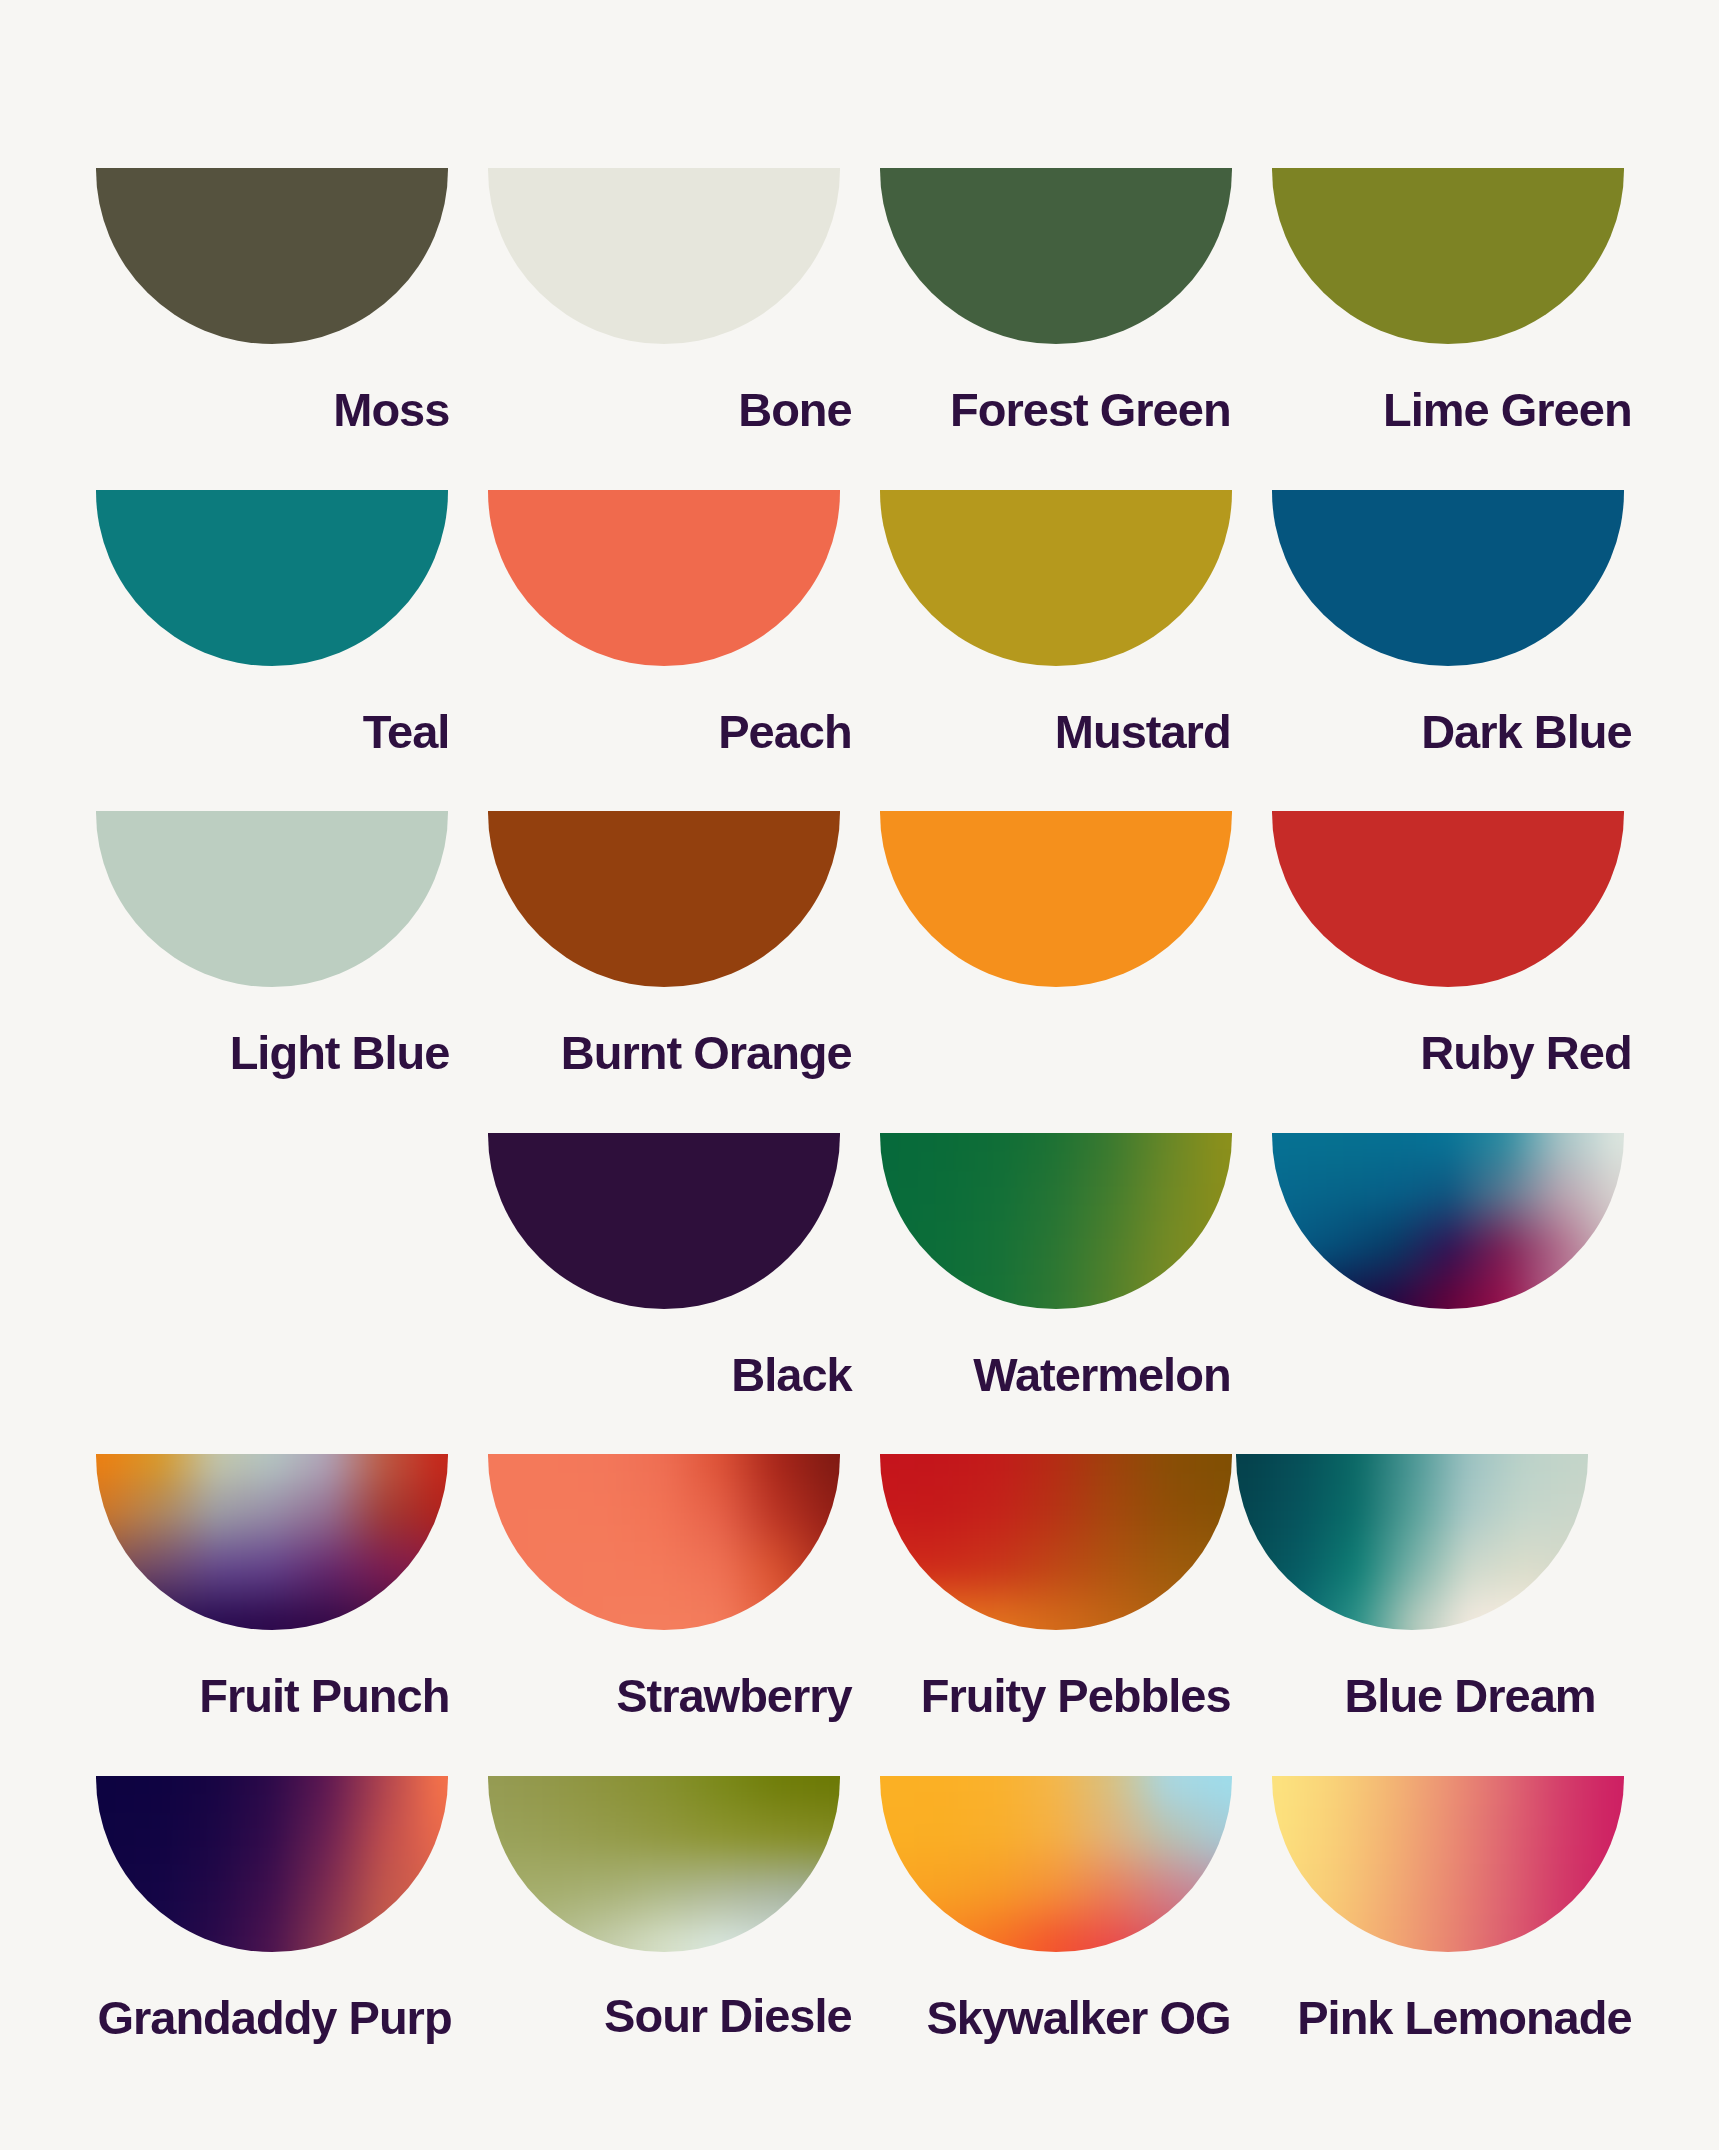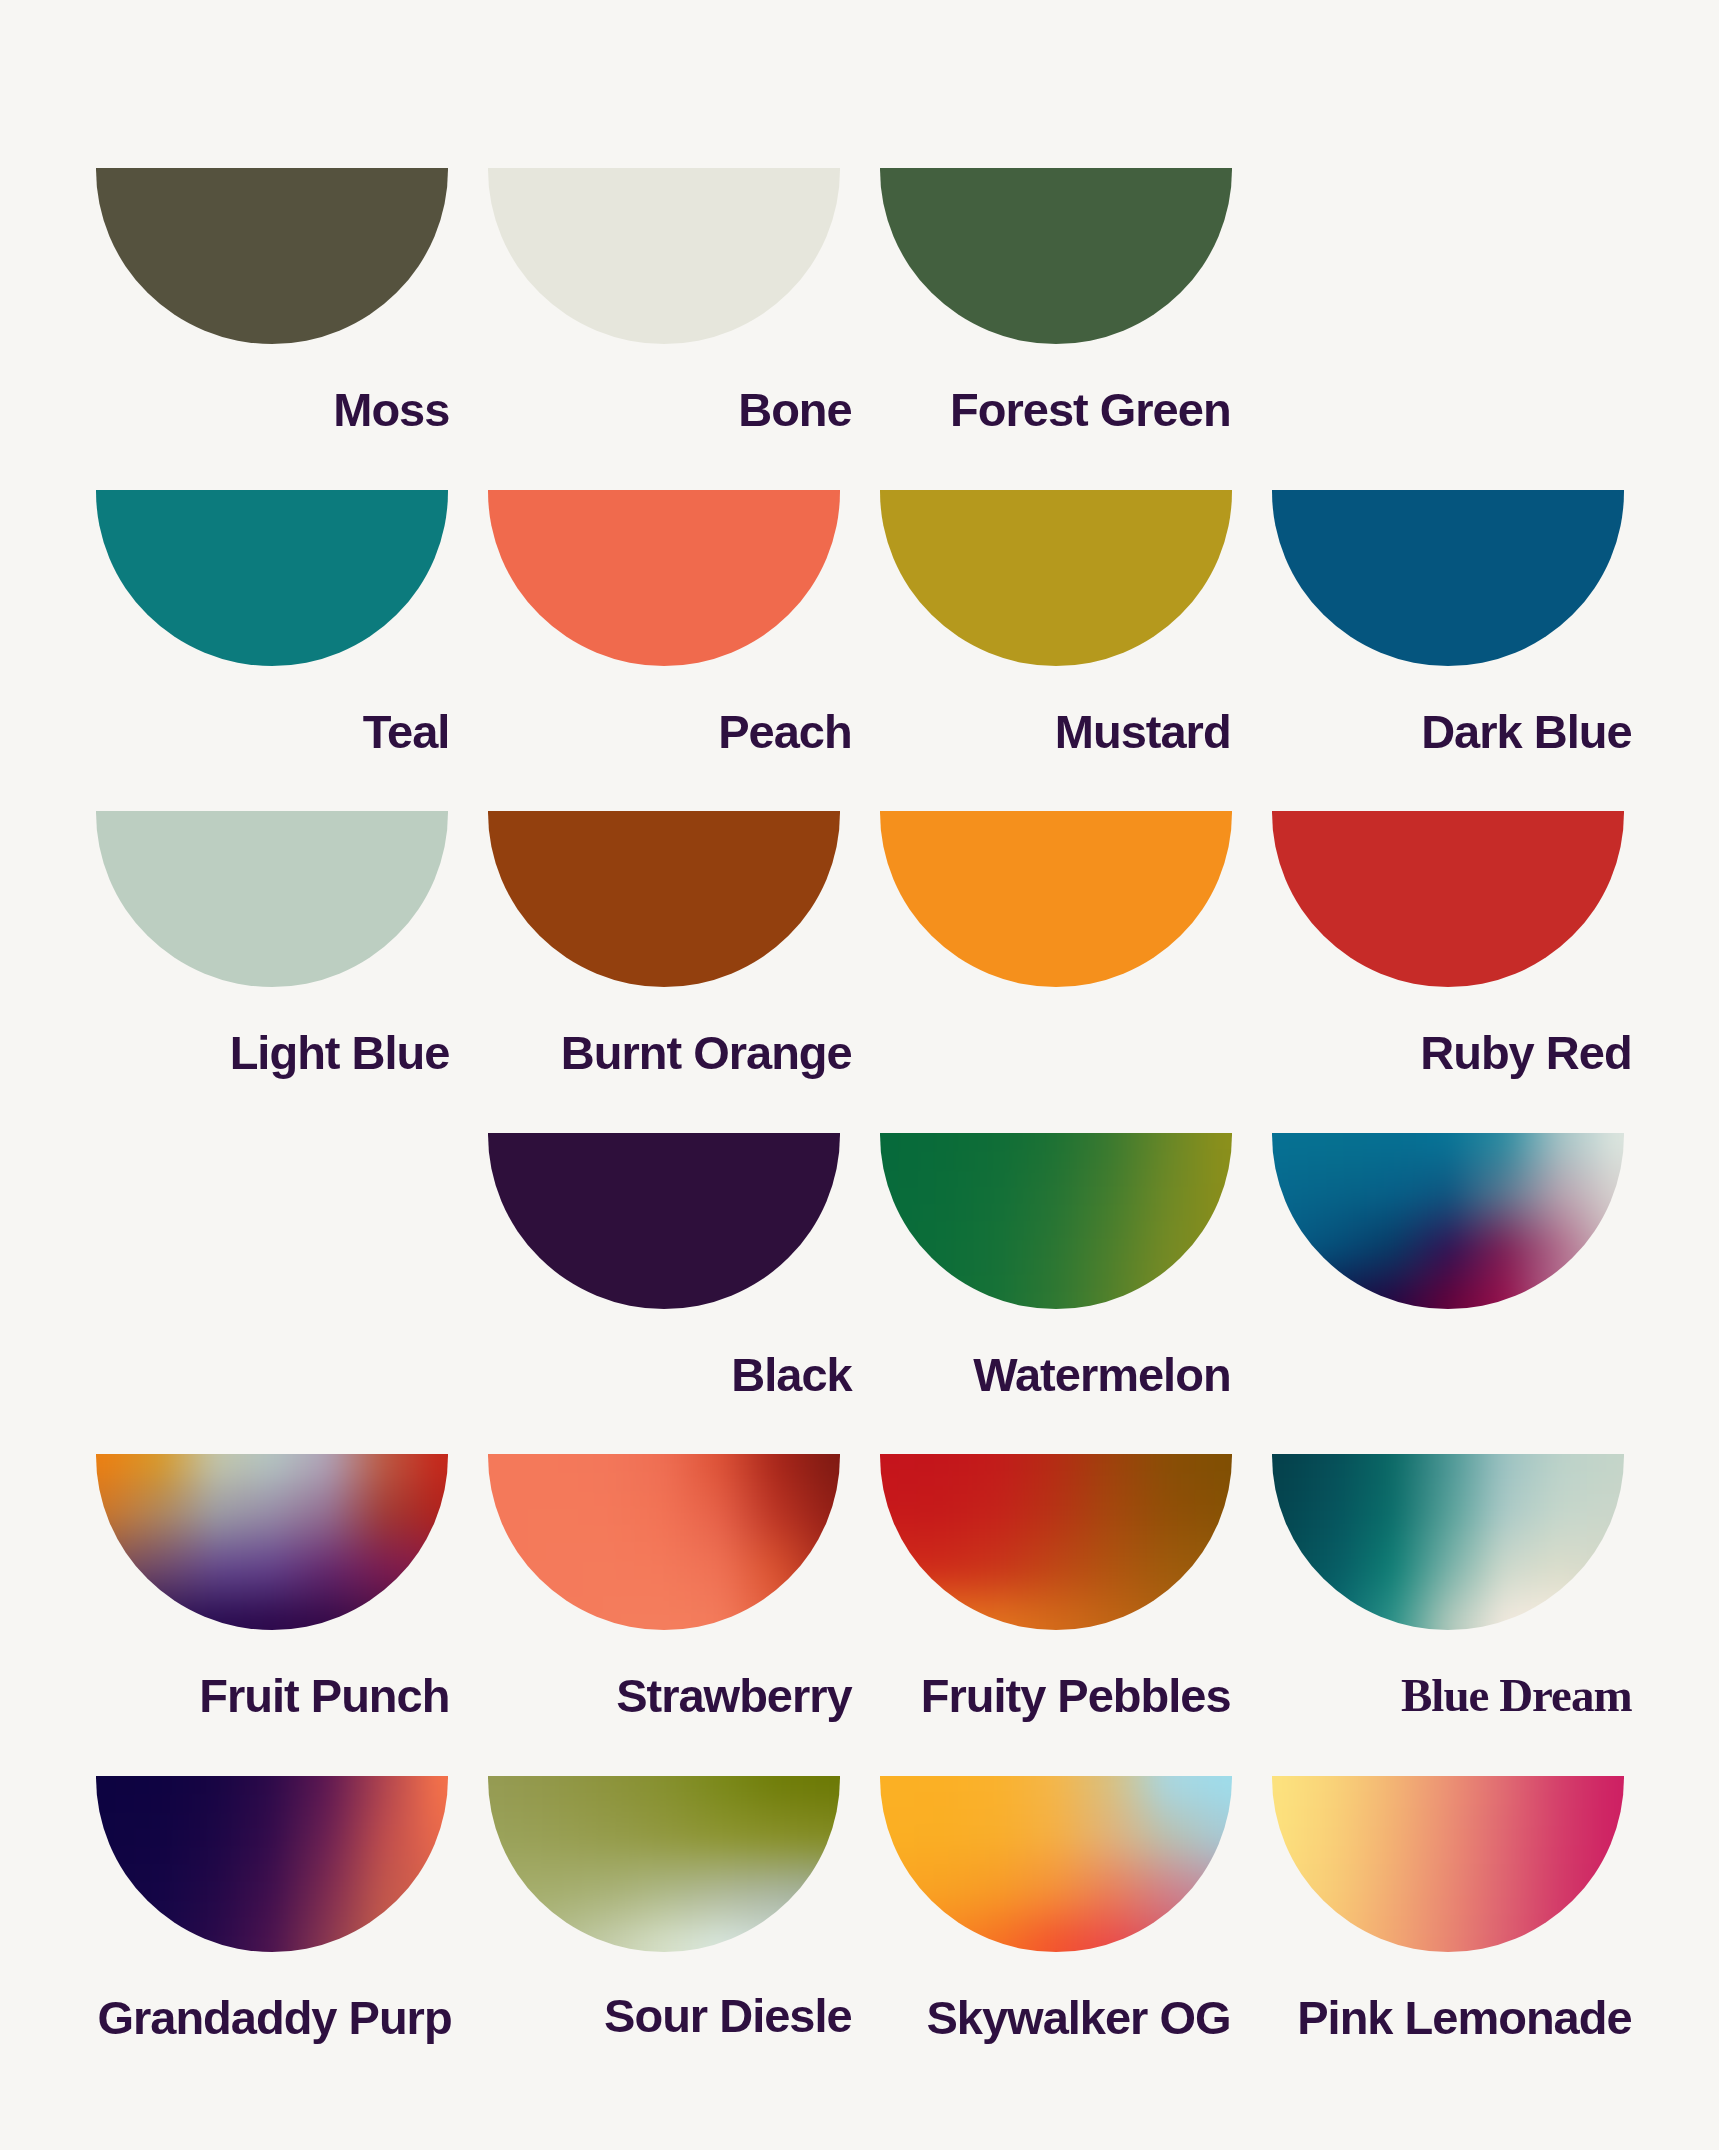--- a/index.html
+++ b/index.html
@@ -63,20 +63,35 @@
             <clipPath id="cp2">
               <path d="M0,0 H512 V2 A256,254 0 0 1 0,2 Z"></path>
             </clipPath>
           </defs>
           <g clip-path="url(#cp2)">
             <rect x="-4" y="-4" width="520" height="264" fill="#43603F"></rect>
           </g>
         </svg>
       </div>
     <div class="label" style="color: rgb(46, 16, 64); transform: translateX(-1.4px);">Forest Green</div>
+  </div>
+    <div class="cell" style="left: 1176px; top: 0px;">
+    <div class="swatch">
+        <svg width="352" height="176" viewBox="0 0 512 256">
+          <defs>
+            <clipPath id="cp3">
+              <path d="M0,0 H512 V2 A256,254 0 0 1 0,2 Z"></path>
+            </clipPath>
+          </defs>
+          <g clip-path="url(#cp3)">
+            <rect x="-4" y="-4" width="520" height="264" fill="#7D8324"></rect>
+          </g>
+        </svg>
+      </div>
+    <div class="label" style="color: rgb(46, 16, 64); transform: translateX(7.6px);">Lime Green</div>
   </div>
     <div class="cell" style="left: 0px; top: 322px;">
     <div class="swatch">
         <svg width="352" height="176" viewBox="0 0 512 256">
           <defs>
             <clipPath id="cp4">
               <path d="M0,0 H512 V2 A256,254 0 0 1 0,2 Z"></path>
             </clipPath>
           </defs>
           <g clip-path="url(#cp4)">
@@ -1242,21 +1257,21 @@
               <rect x="404.2105263157895" y="230.4" width="27.94736842105263" height="186.6" fill="#af6211"></rect>
               <rect x="431.1578947368421" y="230.4" width="27.94736842105263" height="186.6" fill="#ac6110"></rect>
               <rect x="458.1052631578947" y="230.4" width="27.94736842105263" height="186.6" fill="#a86110"></rect>
               <rect x="485.05263157894734" y="230.4" width="187.94736842105263" height="186.6" fill="#a5600f"></rect>
             </g>
           </g>
         </svg>
       </div>
     <div class="label" style="color: rgb(46, 16, 64); transform: translateX(-1.4px);">Fruity Pebbles</div>
   </div>
-    <div class="cell" style="left: 1176px; top: 1286px; font-family: Liberation Serif, serif;">
+    <div class="cell" style="left: 1140px; top: 1286px;">
     <div class="swatch">
         <svg width="352" height="176" viewBox="0 0 512 256">
           <defs>
             <clipPath id="cp19">
               <path d="M0,0 H512 V2 A256,254 0 0 1 0,2 Z"></path>
             </clipPath>
             <filter id="bl19" x="-50%" y="-50%" width="200%" height="200%" color-interpolation-filters="sRGB">
               <feGaussianBlur stdDeviation="18"></feGaussianBlur>
             </filter>
           </defs>

